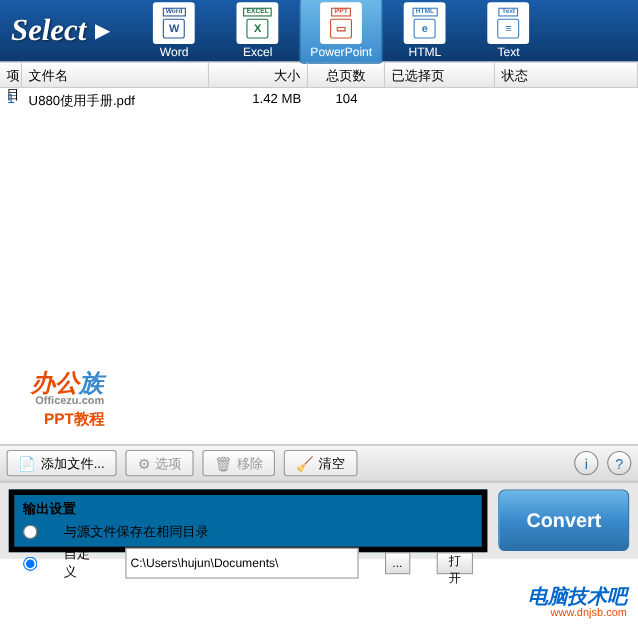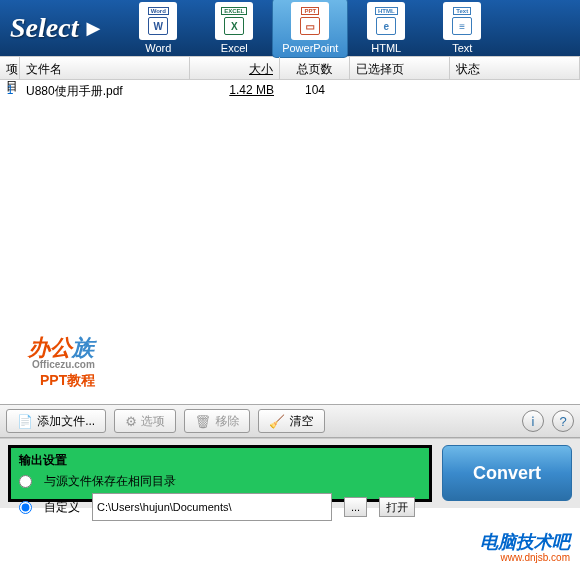--- a/index.html
+++ b/index.html
@@ -54,21 +54,21 @@
       display: flex; align-items: center; justify-content: center; font-size: 10px; }
     
     .table-header {
       height: 24px; background: linear-gradient(to bottom, #fff 0%, #e8e8e8 100%);
       display: flex; border-top: 1px solid #ccc; border-bottom: 1px solid #ccc;
     }
     
     .th { padding: 4px 6px; font-size: 12px; border-right: 1px solid #ccc; }
     .col-idx { width: 20px; }
     .col-name { width: 170px; }
-    .col-size { width: 90px; text-align: right; text-decoration: underline; }
+    .col-size { width: 90px; text-align: right; }
     .col-pages { width: 70px; text-align: center; }
     .col-selected { width: 100px; }
     .col-status { flex: 1; }
     
     .table-body { height: 324px; overflow: auto; position: relative; }
     
     .table-row { height: 22px; display: flex; font-size: 12px; }
     .td { padding: 3px 6px; }
     .td.col-idx { text-align: center; color: #0066cc; }
     .td.col-size { text-align: right; }
@@ -108,26 +108,26 @@
       display: flex; align-items: center; justify-content: center;
       font-size: 13px; cursor: pointer; color: #2a6fa8;
     }
     
     .output-panel {
       height: 70px; background: #e8e8e8; padding: 6px 8px;
       display: flex; gap: 10px; border-top: 1px solid #ccc;
     }
     
     .output-box {
-      flex: 1; border: 3px solid #000000; padding: 4px 8px;
-      background: #22c55e; font-size: 12px;
+      flex: 1; border: 5px solid #000000; padding: 4px 8px;
+      background: #0369a1; font-size: 12px;
     }
     
     .output-title { font-weight: bold; margin-bottom: 4px; }
-    .radio-row { display: flex; align-items: center; gap: 12px; margin-bottom: 3px; }
+    .radio-row { display: flex; align-items: center; gap: 24px; margin-bottom: 3px; }
     .radio-row input[type=radio] { margin: 0; }
     .path-input {
       width: 240px; height: 28px; border: 1px solid #999; padding: 0 4px;
       font-size: 11px; background: #fff;
     }
     .path-btn {
       height: 20px; padding: 0 6px; border: 1px solid #999;
       background: linear-gradient(to bottom, #fff 0%, #e0e0e0 100%);
       font-size: 11px; cursor: pointer;
     }

